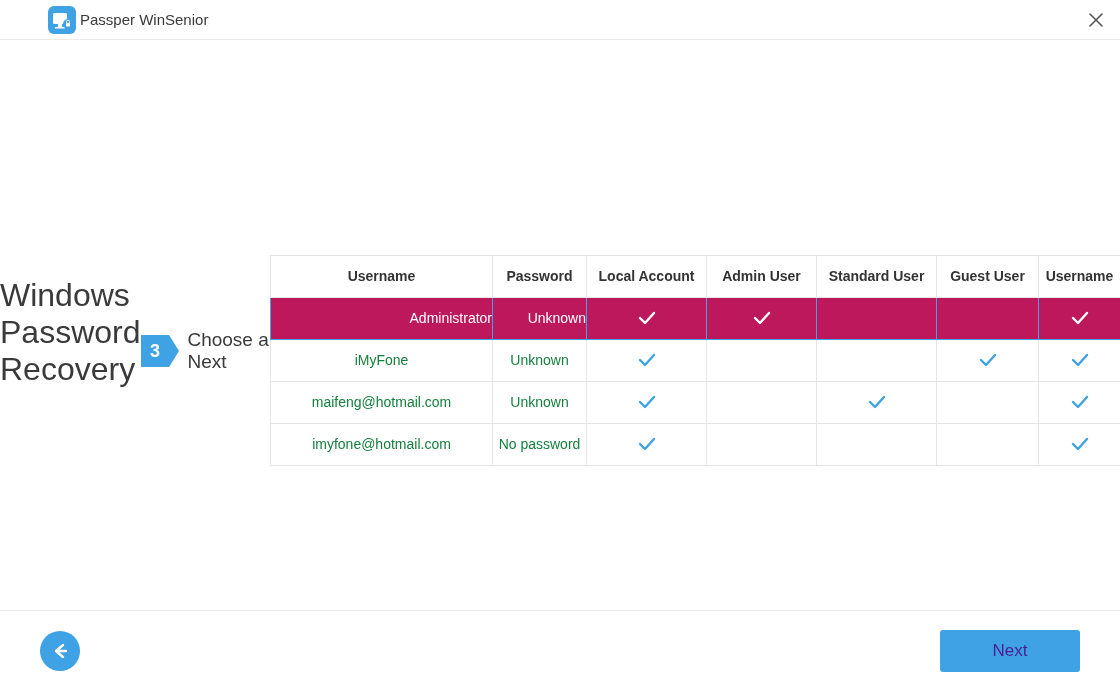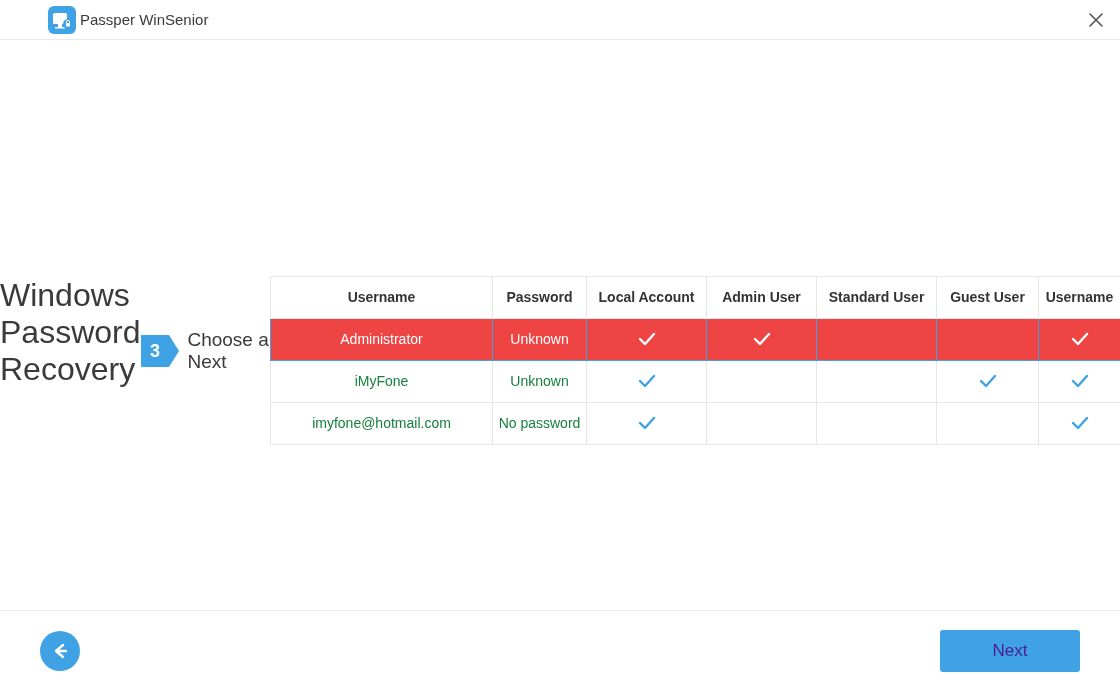--- a/index.html
+++ b/index.html
@@ -90,23 +90,24 @@
   col.c-user { width: 222px; }
   col.c-pass { width: 94px; }
   col.c-local { width: 120px; }
   col.c-admin { width: 110px; }
   col.c-std { width: 120px; }
   col.c-guest { width: 102px; }
   col.c-dis { width: 82px; }
 
   tbody tr { cursor: pointer; }
   tbody tr.selected td {
-    background: #ef4444;
+    background: #be185d;
     color: #fff;
     border-color: #3ea2e5;
+    text-align: right;
   }
   tbody tr.selected .check svg path { stroke: #fff; }
   .check svg { display: block; margin: 0 auto; }
   .check svg path { stroke: #3ea2e5; stroke-width: 2.4; fill: none; stroke-linecap: round; stroke-linejoin: round; }
 
   .scroll-track {
     position: absolute;
     right: -6px;
     top: 44px;
     width: 6px;
@@ -225,20 +226,35 @@
             <td></td>
             <td></td>
             <td><span class="check"><svg width="18" height="14" viewBox="0 0 18 14">
                   <path d="M2 7 L7 12 L16 2"></path>
                 </svg></span></td>
             <td><span class="check"><svg width="18" height="14" viewBox="0 0 18 14">
                   <path d="M2 7 L7 12 L16 2"></path>
                 </svg></span></td>
           </tr>
           <tr>
+            <td>maifeng@hotmail.com</td>
+            <td>Unknown</td>
+            <td><span class="check"><svg width="18" height="14" viewBox="0 0 18 14">
+                  <path d="M2 7 L7 12 L16 2"></path>
+                </svg></span></td>
+            <td></td>
+            <td><span class="check"><svg width="18" height="14" viewBox="0 0 18 14">
+                  <path d="M2 7 L7 12 L16 2"></path>
+                </svg></span></td>
+            <td></td>
+            <td><span class="check"><svg width="18" height="14" viewBox="0 0 18 14">
+                  <path d="M2 7 L7 12 L16 2"></path>
+                </svg></span></td>
+          </tr>
+          <tr>
             <td>imyfone@hotmail.com</td>
             <td>No password</td>
             <td><span class="check"><svg width="18" height="14" viewBox="0 0 18 14">
                   <path d="M2 7 L7 12 L16 2"></path>
                 </svg></span></td>
             <td></td>
             <td></td>
             <td></td>
             <td><span class="check"><svg width="18" height="14" viewBox="0 0 18 14">
                   <path d="M2 7 L7 12 L16 2"></path>

